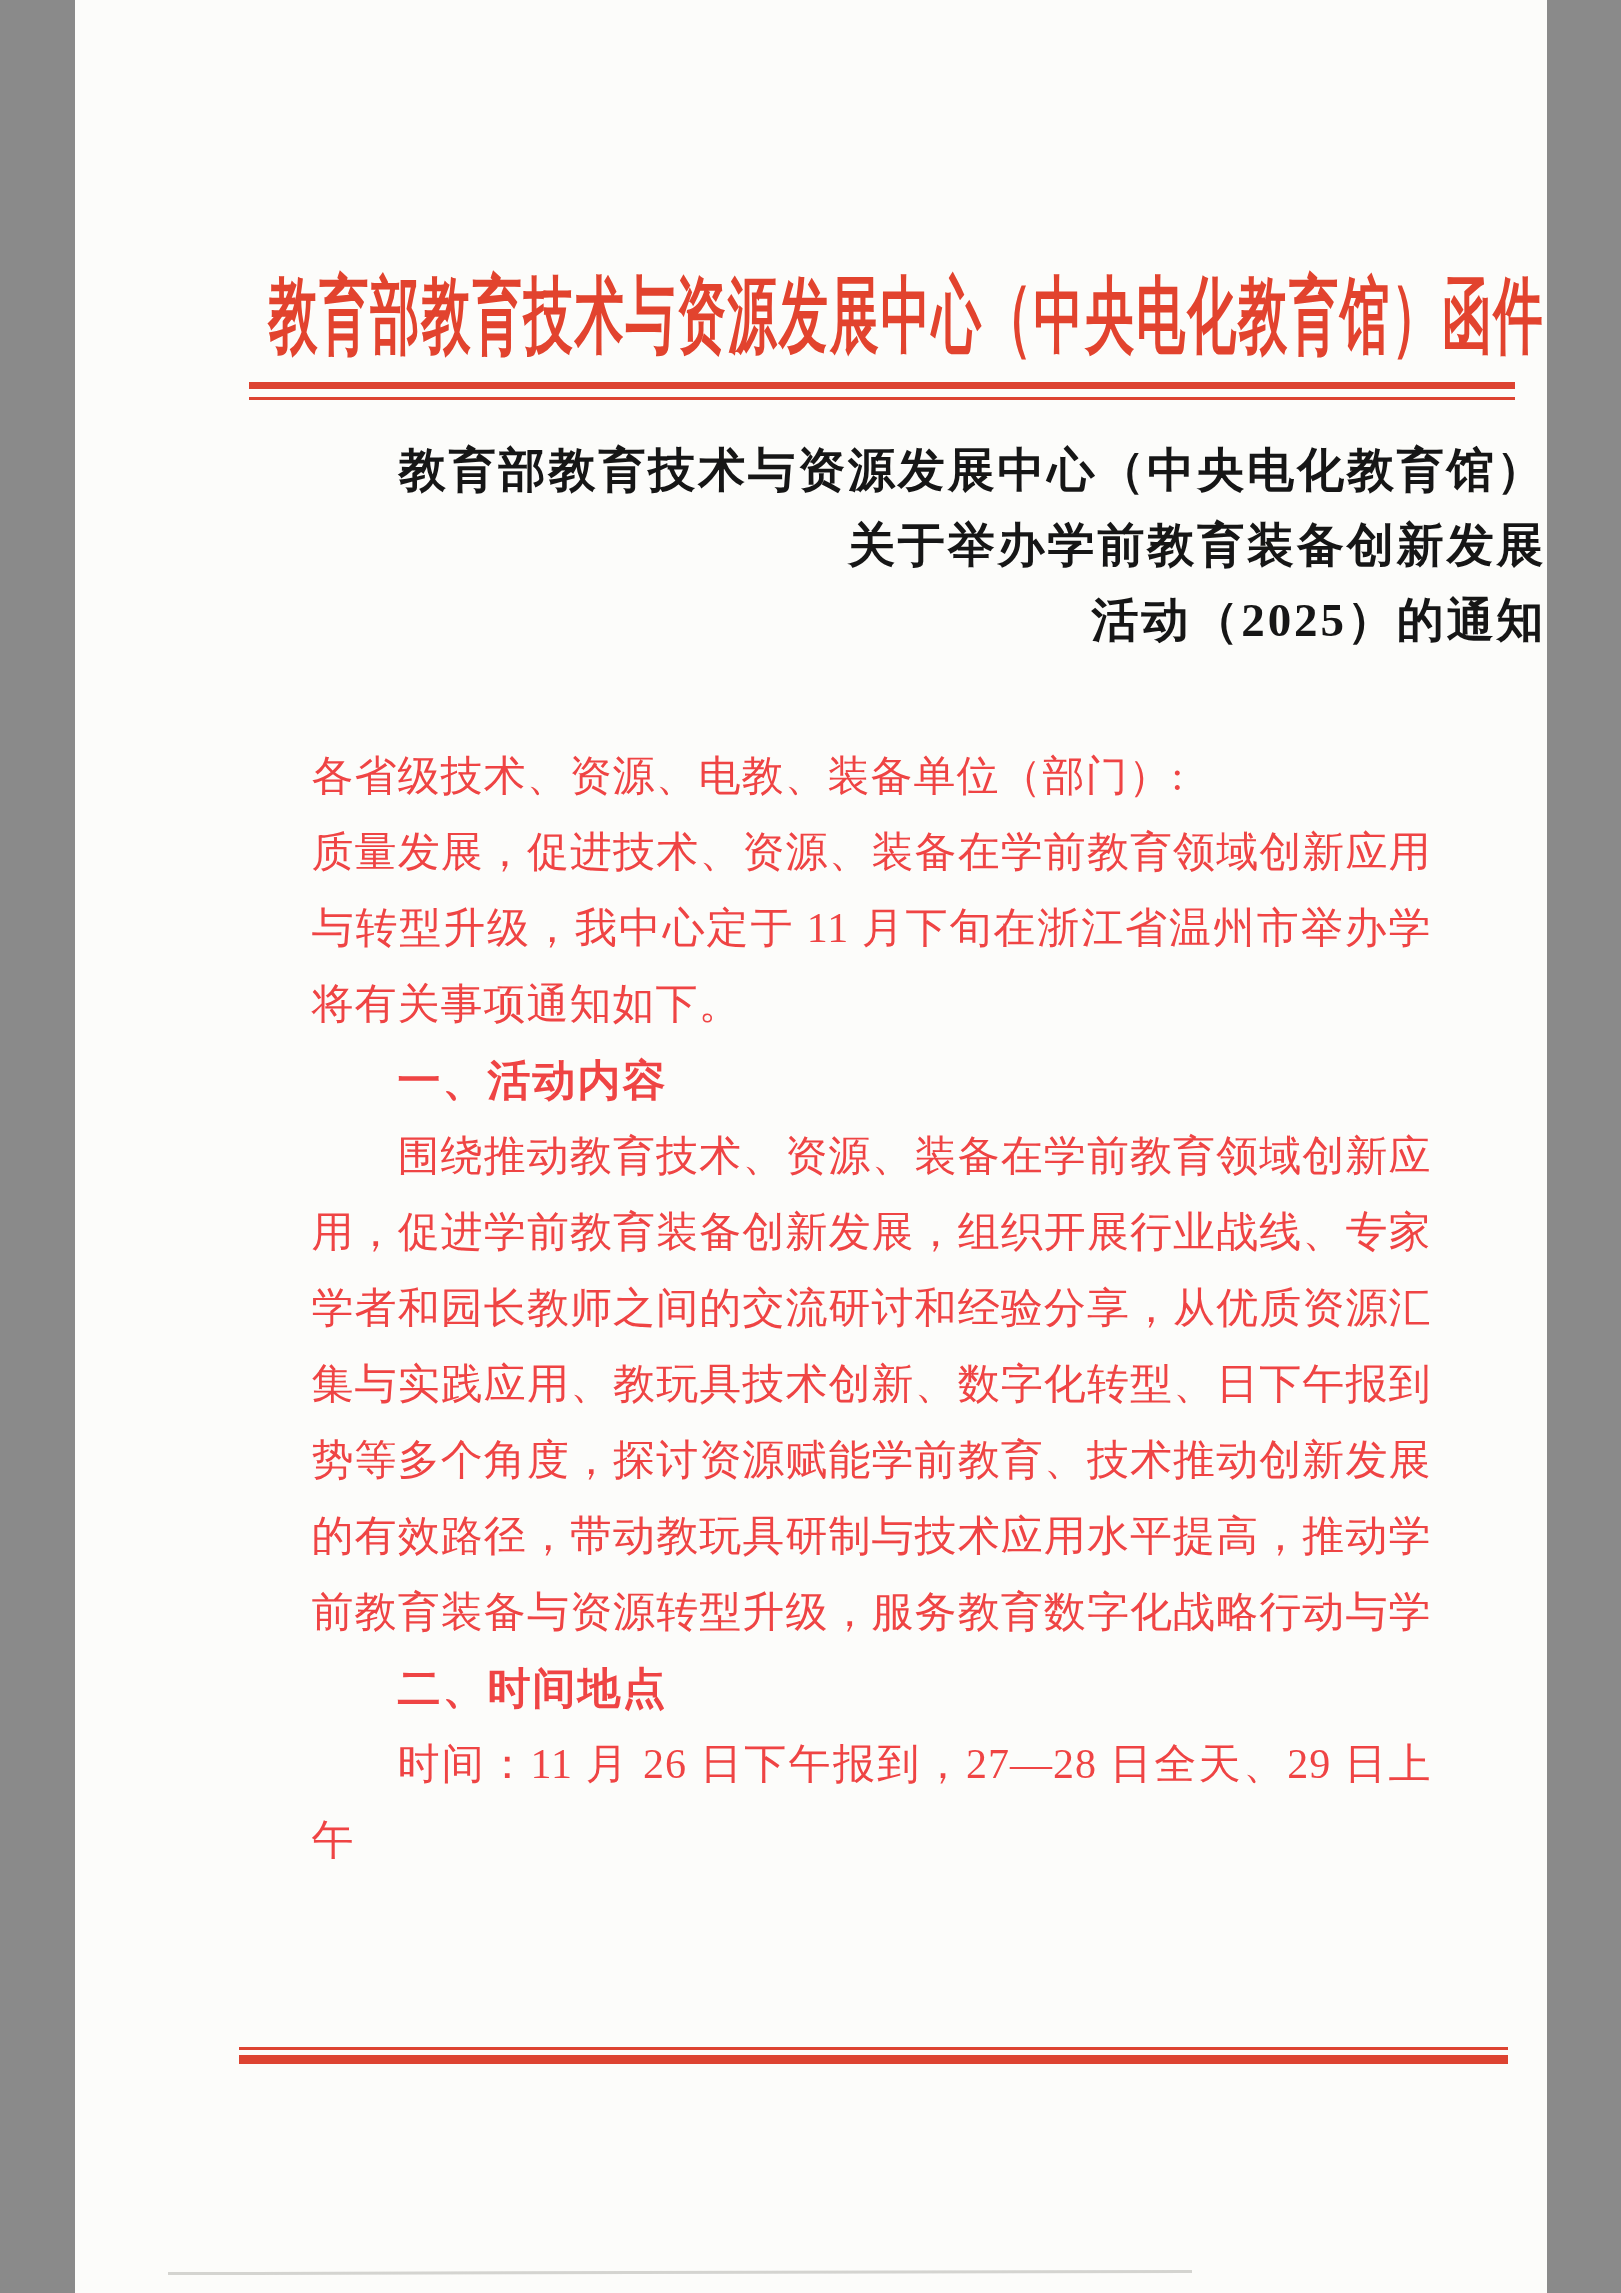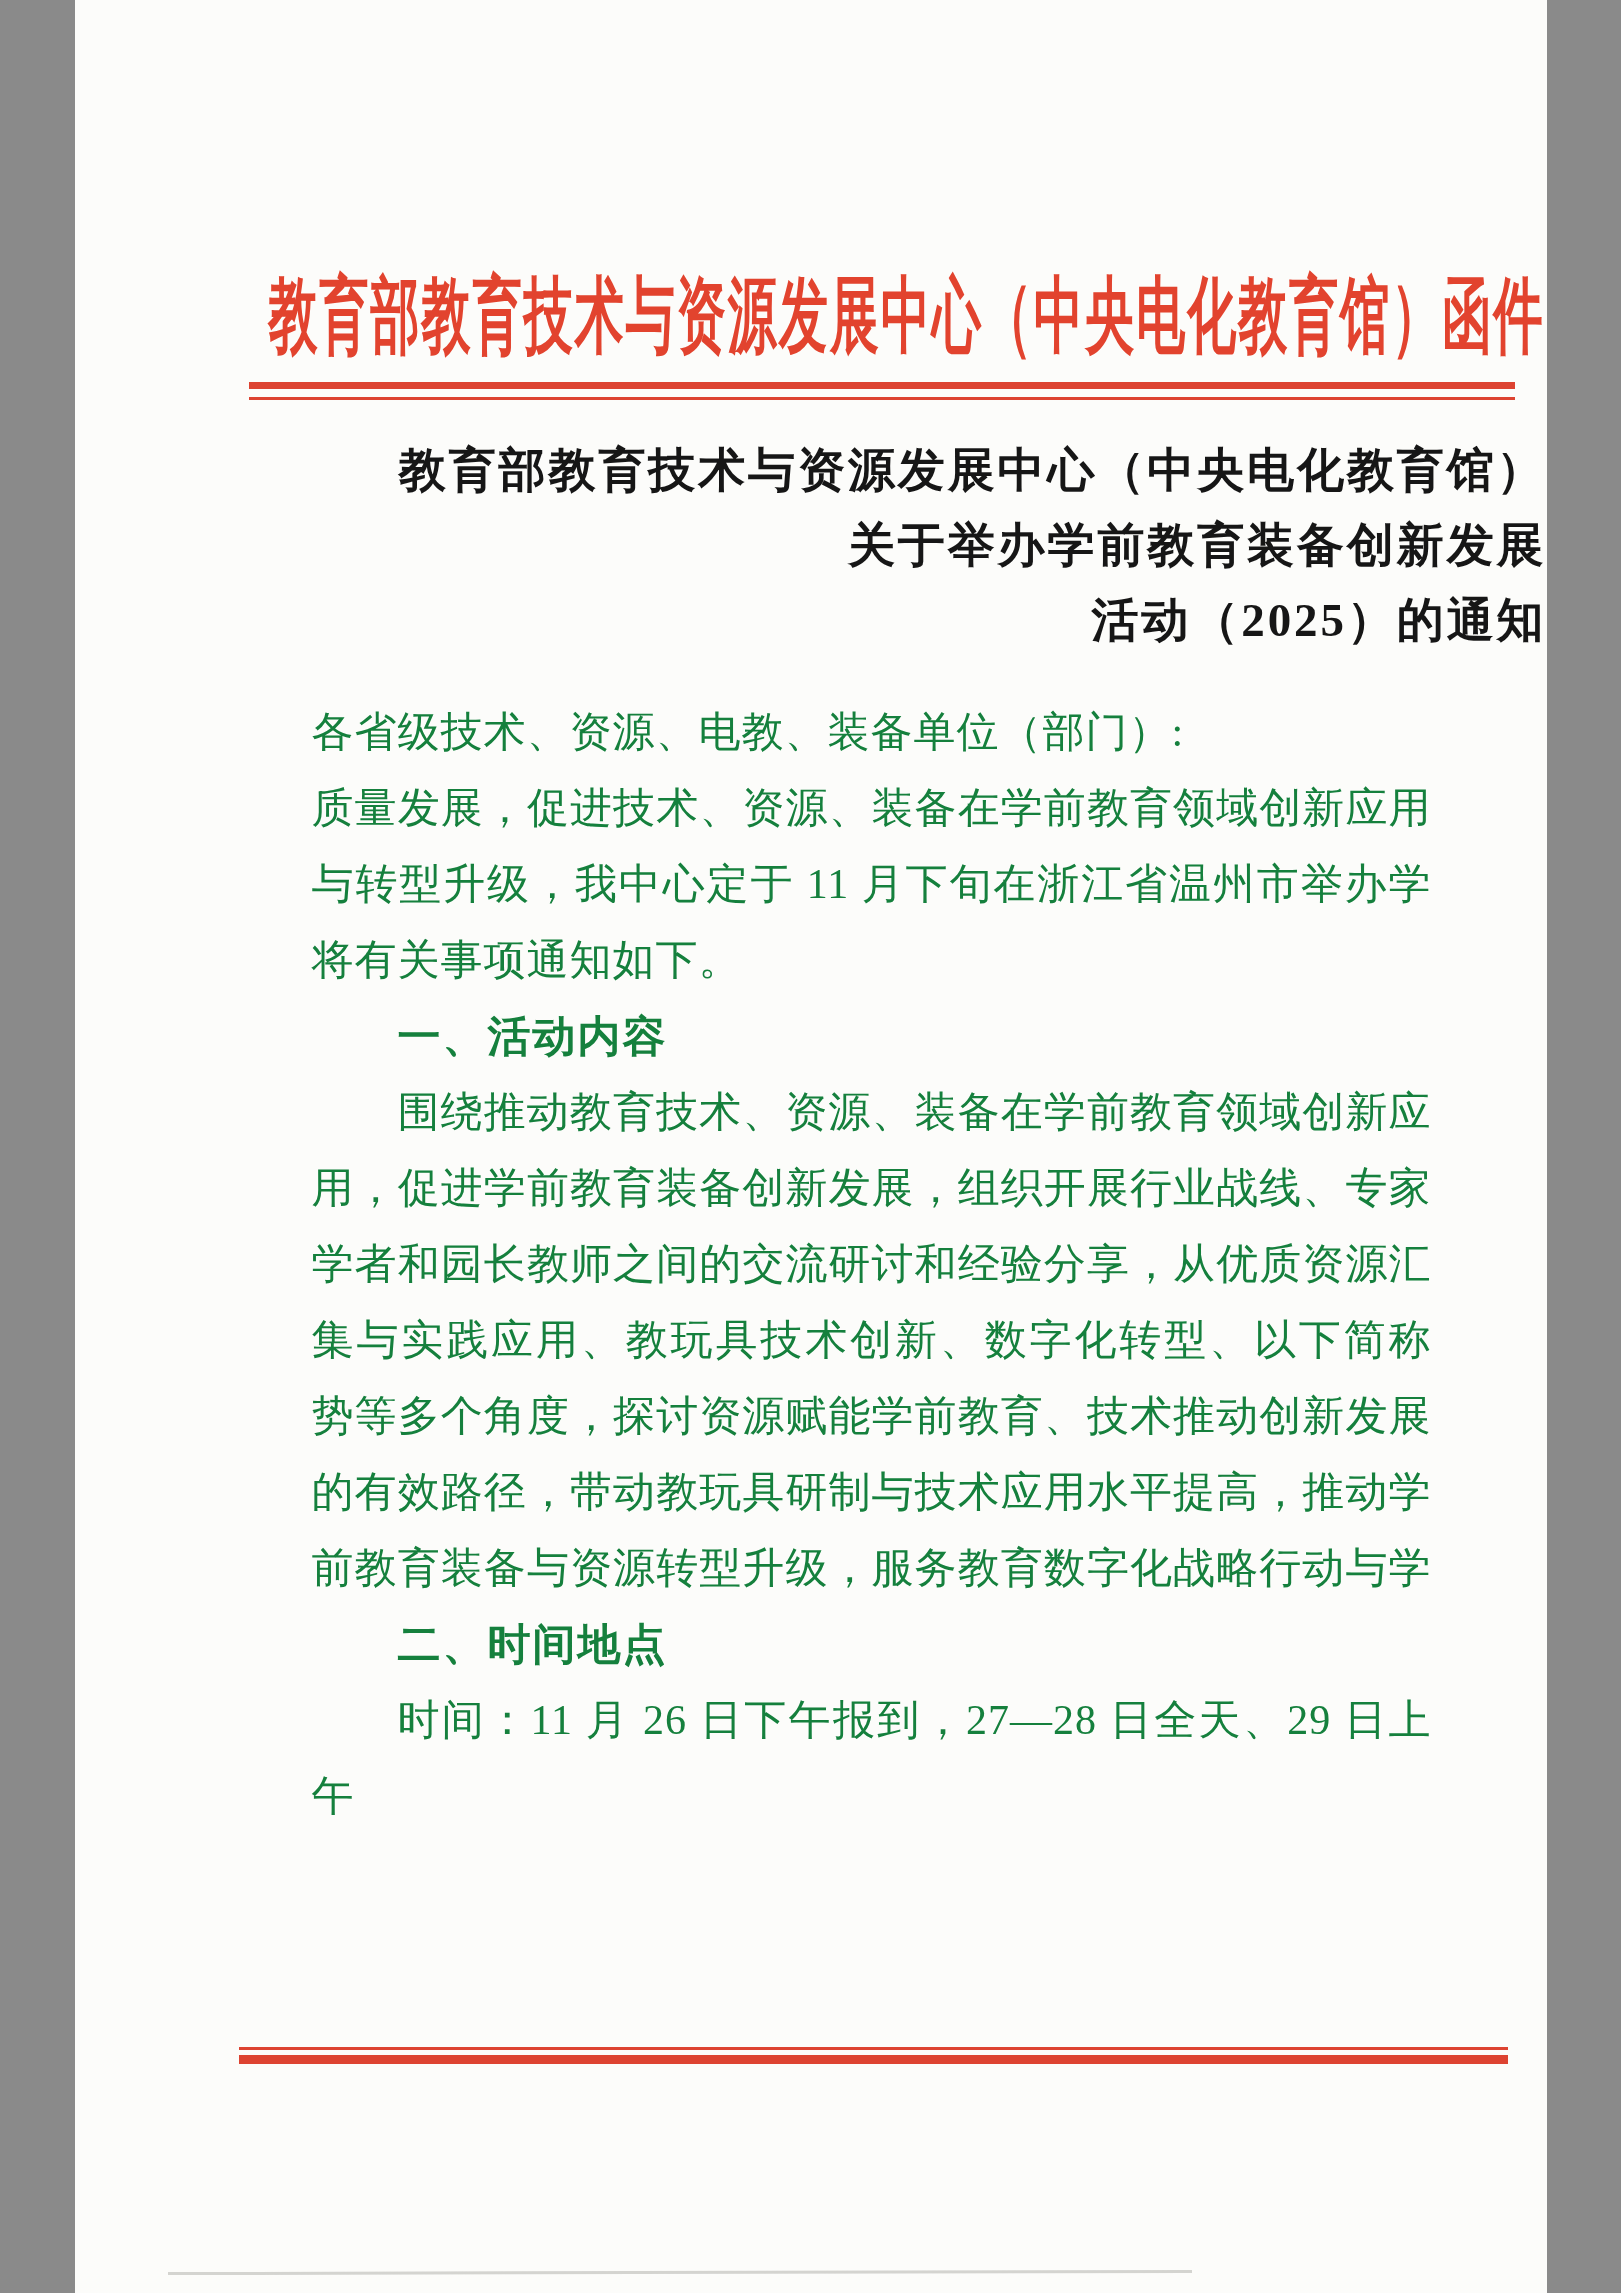--- a/index.html
+++ b/index.html
@@ -65,23 +65,23 @@
     font-weight: bold;
     font-size: 47px;
     line-height: 75px;
     letter-spacing: 2.9px;
   }
 
   
   .body-block {
     position: absolute;
     left: 237px;
-    top: 694px;
+    top: 738px;
     width: 1120px;
-    color: #15803d;
+    color: #ef4444;
     font-size: 42px;
   }
   .line {
     height: 76px;
     line-height: 76px;
     letter-spacing: 1px;
   }
   .line.fill {
     text-align: justify;
     text-align-last: justify;
@@ -129,21 +129,21 @@
 
   <div class="body-block" id="body-lines">
       <div class="line">各省级技术、资源、电教、装备单位（部门）:</div>
       <div class="line fill">质量发展，促进技术、资源、装备在学前教育领域创新应用</div>
       <div class="line fill">与转型升级，我中心定于 11 月下旬在浙江省温州市举办学</div>
       <div class="line">将有关事项通知如下。</div>
       <div class="line heading indent">一、活动内容</div>
       <div class="line indent fill">围绕推动教育技术、资源、装备在学前教育领域创新应</div>
       <div class="line fill">用，促进学前教育装备创新发展，组织开展行业战线、专家</div>
       <div class="line fill">学者和园长教师之间的交流研讨和经验分享，从优质资源汇</div>
-      <div class="line fill">集与实践应用、教玩具技术创新、数字化转型、以下简称</div>
+      <div class="line fill">集与实践应用、教玩具技术创新、数字化转型、日下午报到</div>
       <div class="line fill">势等多个角度，探讨资源赋能学前教育、技术推动创新发展</div>
       <div class="line fill">的有效路径，带动教玩具研制与技术应用水平提高，推动学</div>
       <div class="line fill">前教育装备与资源转型升级，服务教育数字化战略行动与学</div>
       <div class="line heading indent">二、时间地点</div>
       <div class="line indent fill">时间：11 月 26 日下午报到，27—28 日全天、29 日上午</div>
     </div>
 
   <div class="rule-bottom">
     <div class="bar-thin"></div>
     <div class="bar-gap"></div>

